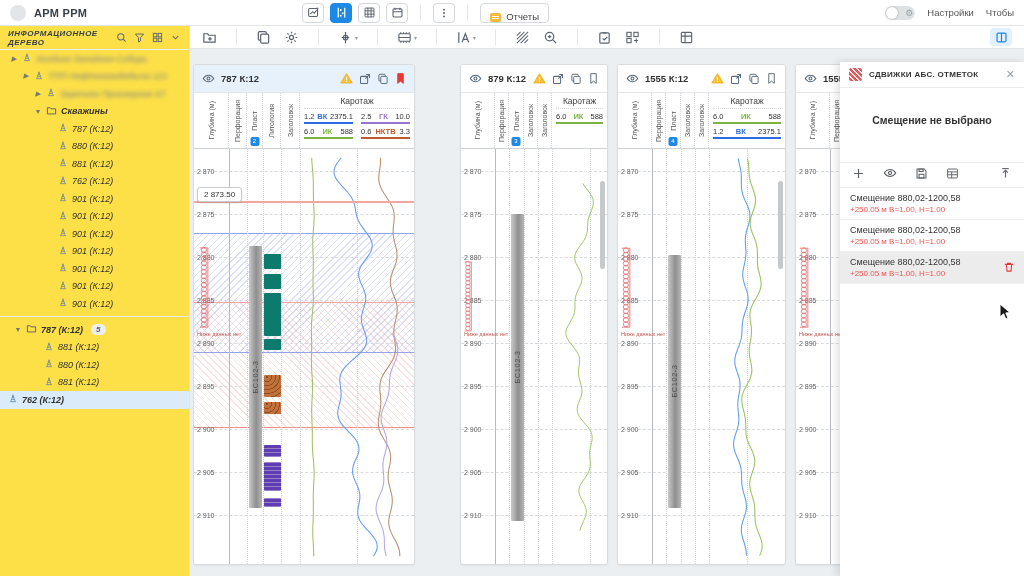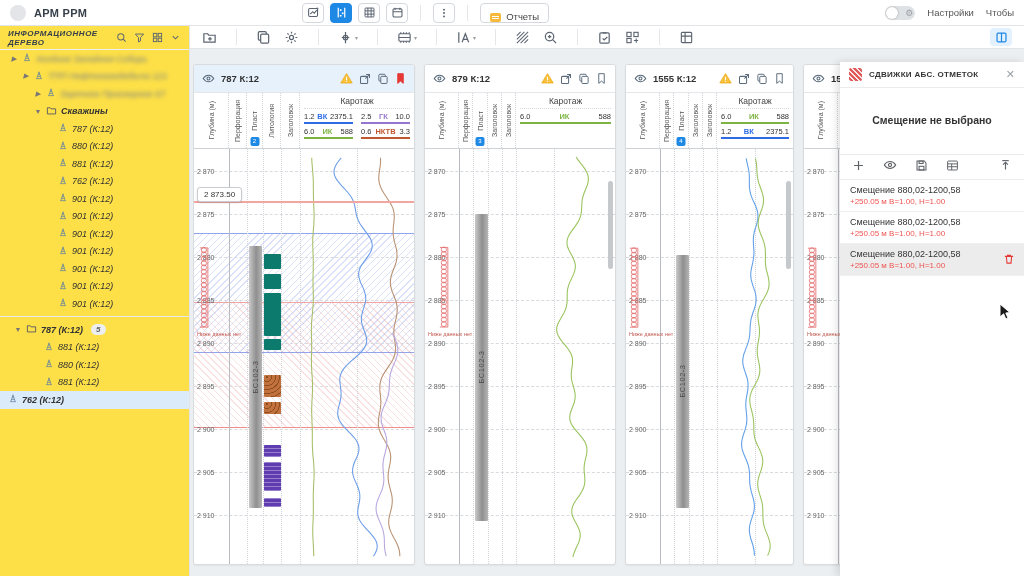--- a/index.html
+++ b/index.html
@@ -100,21 +100,21 @@
 
   
   .drawer { position:absolute; top:62px; right:0; width:184px; bottom:0; background:#fff; z-index:50;
             box-shadow:-3px 0 8px rgba(0,0,0,.12); display:flex; flex-direction:column; }
   .d-hdr { height:26px; flex:none; display:flex; align-items:center; gap:7px; padding:0 9px; border-bottom:1px solid #ececec; }
   .d-ico { width:13px; height:13px; border-radius:2px; background:#e05a5a;
            background-image:repeating-linear-gradient(45deg, rgba(255,255,255,.85) 0 1px, transparent 1px 3.5px); flex:none; }
   .d-title { font-size:8px; font-weight:bold; color:#333; letter-spacing:.3px; flex:1; white-space:nowrap; }
   .d-close { color:#9aa0a6; font-size:11px; cursor:pointer; line-height:1; }
   .d-empty { padding:26px 12px 16px; text-align:center; }
-  .d-empty .et { font-size:10.5px; font-weight:bold; color:#333; }
+  .d-empty .et { font-size:10.5px; font-weight:bold; color:#333; margin-bottom:8px; }
   .d-empty .ed { font-size:8.5px; color:#9aa0a6; line-height:1.55; }
   .d-tools { height:26px; flex:none; display:flex; align-items:center; gap:18px; padding:0 12px;
              border-top:1px solid #ececec; border-bottom:1px solid #ececec; color:#5f6368; margin-top:12px; }
   .d-tools .right { margin-left:auto; }
   .d-list { flex:1; overflow:hidden; position:relative; }
   .d-item { padding:5px 10px 5px; border-bottom:1px solid #f0f0f0; position:relative; cursor:pointer; }
   .d-item .it { font-size:9px; color:#333; margin-bottom:2px; }
   .d-item .is { font-size:8px; }
   .is.gray { color:#9e9e9e; } .is.red { color:#ef5350; }
   .d-item.sel { background:#ececec; }
@@ -571,21 +571,21 @@
               <path d="M118.8 8 L118.9 11 L119.1 14 L119.4 17 L119.6 20 L119.9 23 L120.1 26 L120.3 29 L120.4 32 L120.4 35 L120.4 38 L120.5 41 L120.5 44 L120.5 47 L120.6 50 L120.7 53 L120.8 56 L121.0 59 L121.1 62 L121.2 65 L121.2 68 L121.1 71 L121.0 74 L120.8 77 L120.5 80 L120.3 83 L120.1 86 L119.9 89 L119.8 92 L119.8 95 L119.9 98 L120.0 101 L120.1 104 L120.2 107 L120.3 110 L120.4 113 L120.4 116 L120.3 119 L120.3 122 L120.2 125 L120.1 128 L120.1 131 L120.1 134 L120.1 137 L120.2 140 L120.3 143 L120.4 146 L120.4 149 L120.4 152 L120.3 155 L120.1 158 L119.8 161 L119.6 164 L119.3 167 L119.0 170 L118.7 173 L118.6 176 L118.5 179 L118.4 182 L118.5 185 L118.5 188 L118.6 191 L118.7 194 L118.7 197 L118.7 200 L118.7 203 L118.6 206 L118.5 209 L118.5 212 L118.5 215 L118.6 218 L118.7 221 L118.9 224 L119.1 227 L119.3 230 L119.5 233 L119.6 236 L119.6 239 L119.6 242 L119.5 245 L119.4 248 L119.2 251 L119.0 254 L118.9 257 L118.8 260 L118.7 263 L118.8 266 L118.9 269 L119.0 272 L119.1 275 L119.2 278 L119.3 281 L119.4 284 L119.4 287 L119.4 290 L119.4 293 L119.4 296 L119.5 299 L119.6 302 L119.8 305 L120.0 308 L120.3 311 L120.6 314 L120.8 317 L121.0 320 L121.2 323 L121.2 326 L121.2 329 L121.1 332 L120.9 335 L120.7 338 L120.6 341 L120.5 344 L120.4 347 L120.3 350 L120.4 353 L120.4 356 L120.4 359 L120.5 362 L120.4 365 L120.4 368 L120.3 371 L120.2 374 L120.0 377 L119.9 380 L119.8 383 L119.8 386 L119.9 389 L120.0 392 L120.2 395 L120.4 398 L120.5 401 L120.7 404 L120.8 407 L120.8 410" fill="none" stroke="#a8bf6a" stroke-width="1.1"></path>
               <path d="M148.6 8 L146.2 11 L144.0 14 L142.4 17 L141.4 20 L141.3 23 L141.9 26 L143.4 29 L145.5 32 L148.0 35 L150.8 38 L153.5 41 L156.1 44 L158.3 47 L160.0 50 L161.3 53 L162.1 56 L162.7 59 L163.2 62 L163.7 65 L164.5 68 L165.7 71 L167.2 74 L169.1 77 L171.3 80 L173.5 83 L175.7 86 L177.7 89 L179.1 92 L179.8 95 L179.8 98 L179.1 101 L177.7 104 L175.8 107 L173.6 110 L171.4 113 L169.3 116 L167.6 119 L166.6 122 L166.1 125 L166.3 128 L167.1 131 L168.2 134 L169.6 137 L171.0 140 L172.1 143 L172.9 146 L173.3 149 L173.2 152 L172.6 155 L171.8 158 L170.8 161 L169.9 164 L169.2 167 L168.9 170 L169.0 173 L169.6 176 L170.5 179 L171.6 182 L172.8 185 L173.7 188 L174.2 191 L174.2 194 L173.4 197 L171.8 200 L169.5 203 L166.7 206 L163.4 209 L159.9 212 L156.6 215 L153.5 218 L151.0 221 L149.1 224 L147.8 227 L147.2 230 L147.1 233 L147.4 236 L147.8 239 L148.2 242 L148.4 245 L148.4 248 L148.0 251 L147.4 254 L146.6 257 L145.8 260 L145.2 263 L145.0 266 L145.3 269 L146.3 272 L147.9 275 L150.1 278 L152.8 281 L155.7 284 L158.7 287 L161.4 290 L163.7 293 L165.3 296 L166.3 299 L166.5 302 L166.1 305 L165.2 308 L163.9 311 L162.5 314 L161.3 317 L160.4 320 L160.0 323 L160.1 326 L160.7 329 L161.7 332 L163.0 335 L164.4 338 L165.6 341 L166.6 344 L167.2 347 L167.4 350 L167.2 353 L166.7 356 L166.1 359 L165.5 362 L165.2 365 L165.3 368 L166.0 371 L167.3 374 L169.2 377 L171.6 380 L174.3 383 L177.2 386 L179.8 389 L182.1 392 L183.8 395 L184.7 398 L184.9 401 L184.2 404 L182.9 407 L181.1 410" fill="none" stroke="#6d9ee8" stroke-width="1.1"></path>
               <path d="M188.2 8 L188.3 11 L188.1 14 L187.8 17 L187.3 20 L186.9 23 L186.5 26 L186.4 29 L186.7 32 L187.4 35 L188.5 38 L190.0 41 L191.8 44 L193.8 47 L195.8 50 L197.7 53 L199.4 56 L200.7 59 L201.6 62 L202.0 65 L202.1 68 L201.9 71 L201.6 74 L201.2 77 L201.0 80 L200.9 83 L201.1 86 L201.5 89 L202.2 92 L202.9 95 L203.7 98 L204.4 101 L204.8 104 L204.9 107 L204.6 110 L204.0 113 L203.1 116 L202.0 119 L200.8 122 L199.7 125 L198.8 128 L198.3 131 L198.1 134 L198.4 137 L199.1 140 L200.0 143 L201.2 146 L202.4 149 L203.5 152 L204.3 155 L204.9 158 L205.1 161 L204.9 164 L204.5 167 L203.9 170 L203.2 173 L202.5 176 L202.0 179 L201.7 182 L201.7 185 L201.9 188 L202.3 191 L202.8 194 L203.2 197 L203.4 200 L203.3 203 L202.7 206 L201.8 209 L200.4 212 L198.7 215 L196.7 218 L194.7 221 L192.7 224 L190.9 227 L189.4 230 L188.4 233 L187.7 236 L187.5 239 L187.5 242 L187.8 245 L188.1 248 L188.4 251 L188.6 254 L188.5 257 L188.2 260 L187.8 263 L187.2 266 L186.6 269 L186.2 272 L186.0 275 L186.1 278 L186.6 281 L187.6 284 L188.9 287 L190.5 290 L192.2 293 L194.0 296 L195.6 299 L196.9 302 L197.8 305 L198.4 308 L198.5 311 L198.2 314 L197.7 317 L197.1 320 L196.5 323 L196.1 326 L195.9 329 L195.9 332 L196.3 335 L196.9 338 L197.7 341 L198.5 344 L199.3 347 L199.8 350 L200.1 353 L200.0 356 L199.7 359 L199.1 362 L198.3 365 L197.6 368 L196.9 371 L196.5 374 L196.5 377 L196.9 380 L197.7 383 L198.9 386 L200.3 389 L201.9 392 L203.6 395 L205.0 398 L206.2 401 L207.1 404 L207.6 407 L207.7 410" fill="none" stroke="#b99273" stroke-width="1.1"></path>
               <path d="M200.3 184.9 L201.6 187.9 L202.9 190.9 L204.0 193.9 L205.0 196.9 L205.6 199.9 L205.7 202.9 L205.4 205.9 L204.6 208.9 L203.6 211.9 L202.3 214.9 L201.0 217.9 L199.8 220.9 L198.8 223.9 L198.0 226.9 L197.6 229.9 L197.3 232.9 L197.2 235.9 L197.1 238.9 L196.9 241.9 L196.5 244.9 L195.9 247.9 L194.9 250.9 L193.8 253.9 L192.5 256.9 L191.2 259.9 L190.1 262.9 L189.2 265.9 L188.8 268.9 L188.8 271.9 L189.2 274.9 L190.0 277.9 L191.0 280.9 L192.1 283.9 L193.2 286.9 L194.0 289.9 L194.5 292.9 L194.6 295.9 L194.3 298.9 L193.8 301.9 L193.1 304.9 L192.3 307.9 L191.6 310.9 L191.0 313.9 L190.7 316.9 L190.7 319.9 L190.8 322.9 L191.1 325.9 L191.4 328.9 L191.6 331.9 L191.5 334.9 L191.1 337.9 L190.4 340.9 L189.4 343.9 L188.1 346.9 L186.8 349.9 L185.6 352.9 L184.5 355.9 L183.9 358.9 L183.7 361.9 L183.9 364.9 L184.6 367.9 L185.7 370.9 L186.9 373.9 L188.2 376.9 L189.4 379.9 L190.5 382.9 L191.2 385.9 L191.7 388.9 L192.0 391.9 L192.1 394.9 L192.1 397.9 L192.3 400.9 L192.6 403.9 L193.2 406.9 L194.0 409.9" fill="none" stroke="#b7a8e0" stroke-width="1.1"></path>
             </svg>
             <div class="nodata" style="left: 3px; top: 181.88px;">Ниже данных нет</div>
             <div class="marker-line" style="top: 51.6px;"></div>
             <div class="marker-tip" style="top: 37.6px;">2 873.50</div>
           </div>
         </div>
-        <div class="panel" style="width: 192px;">
+        <div class="panel" style="width: 148px; margin-left: 36px;">
           <div class="p-hdr">
             <span class="p-hico">
               <svg width="13" height="13" viewBox="0 0 16 16" fill="none" stroke="currentColor" stroke-width="1.3">
                 <path d="M1.5 8s2.6-4 6.5-4 6.5 4 6.5 4-2.6 4-6.5 4-6.5-4-6.5-4z"></path>
                 <circle cx="8" cy="8" r="1.8"></circle>
               </svg>
             </span>
             <span class="p-title">879 К:12</span>
             <span class="p-hico">
               <svg width="13" height="13" viewBox="0 0 16 16">

